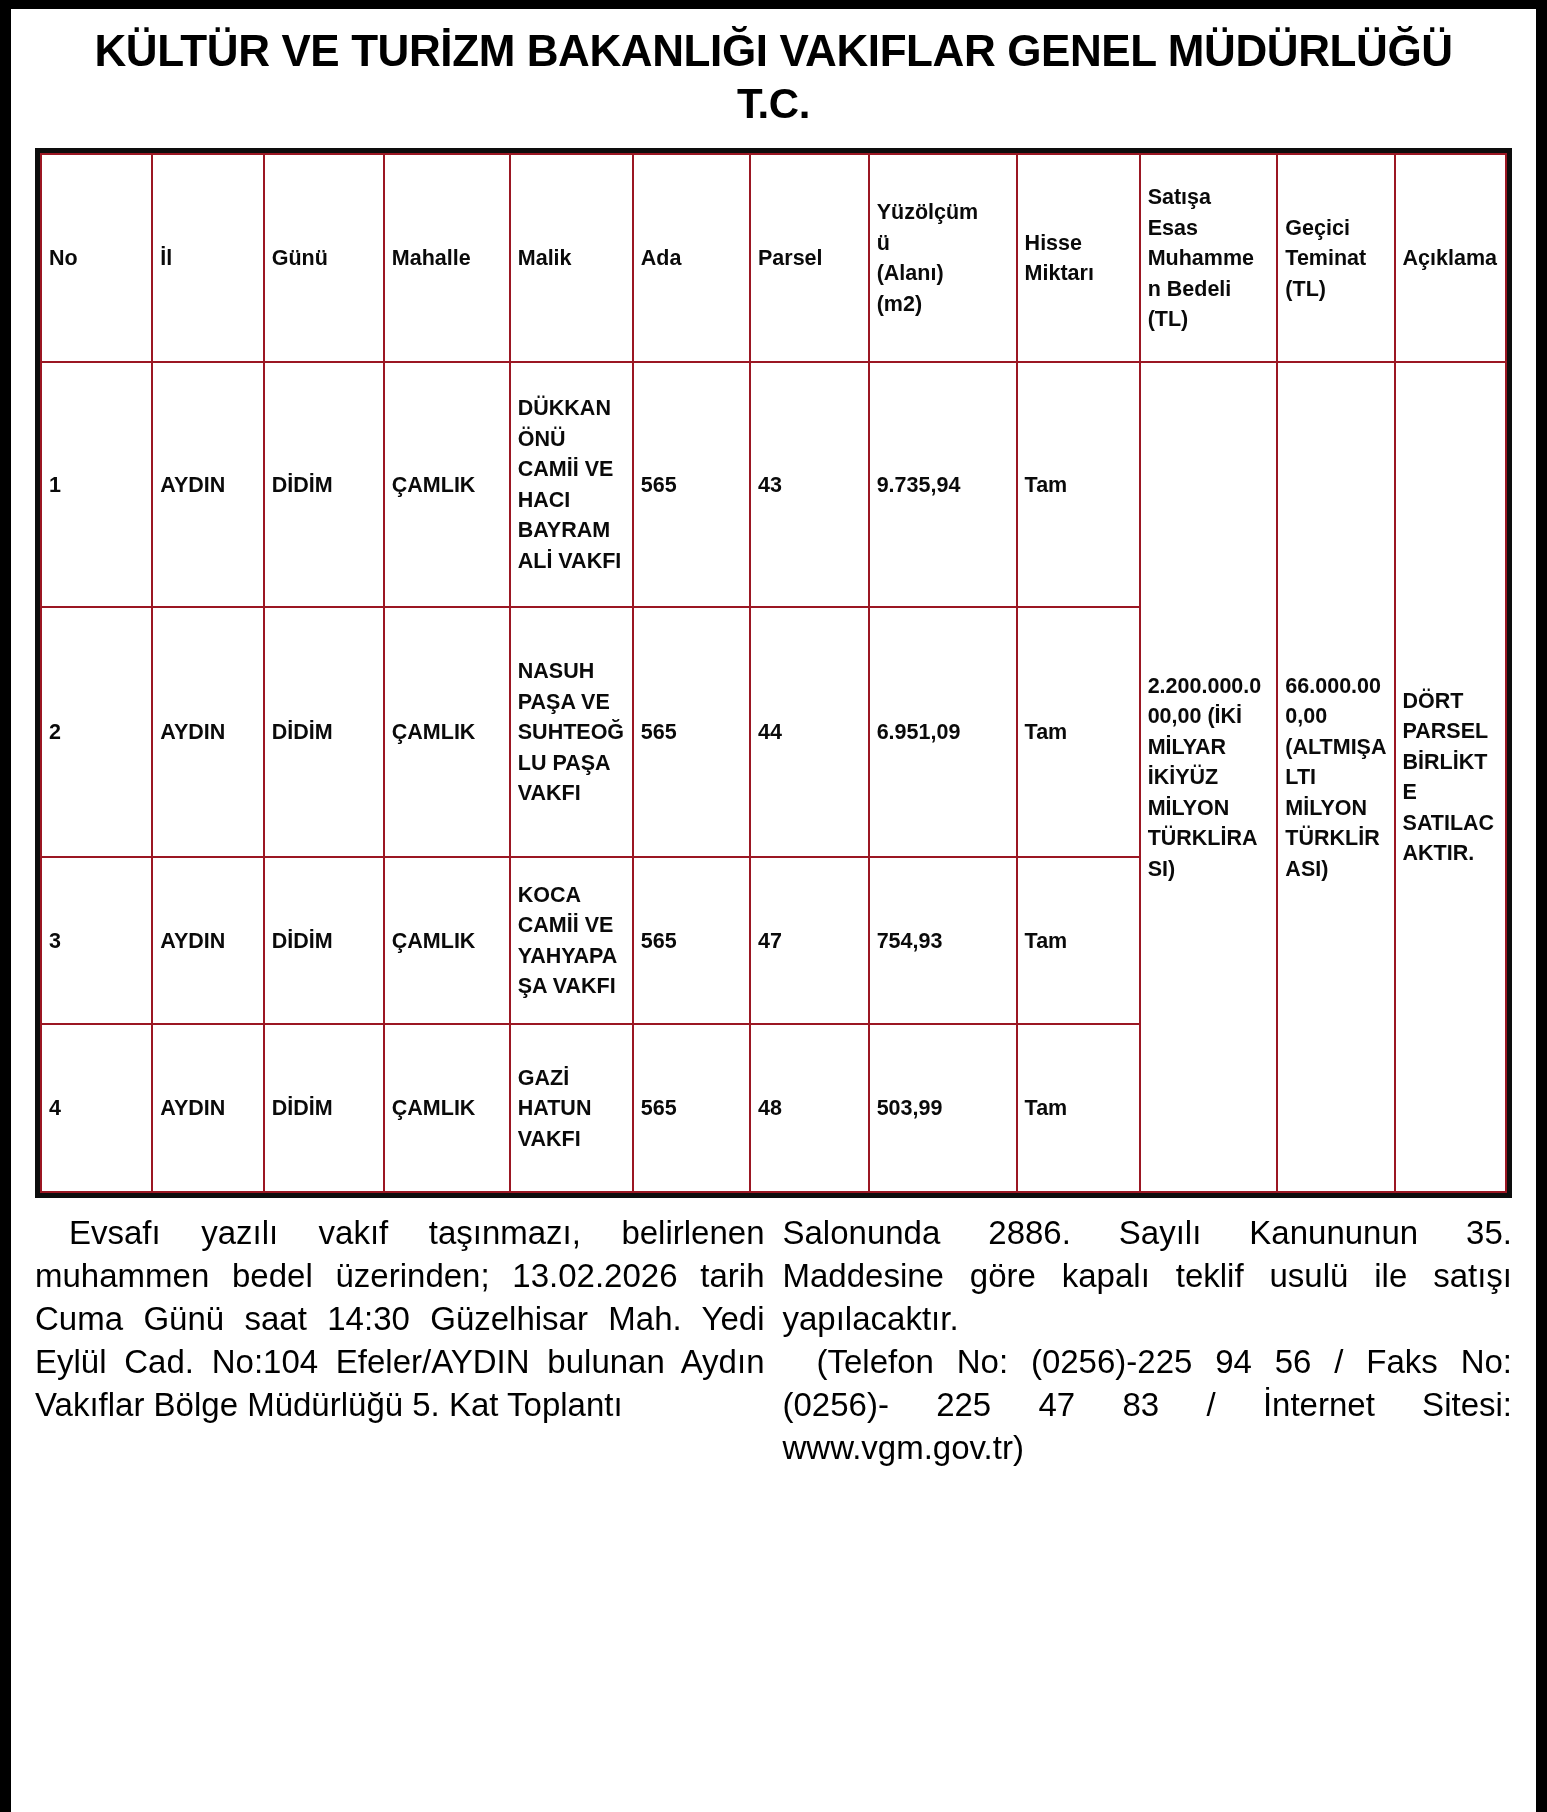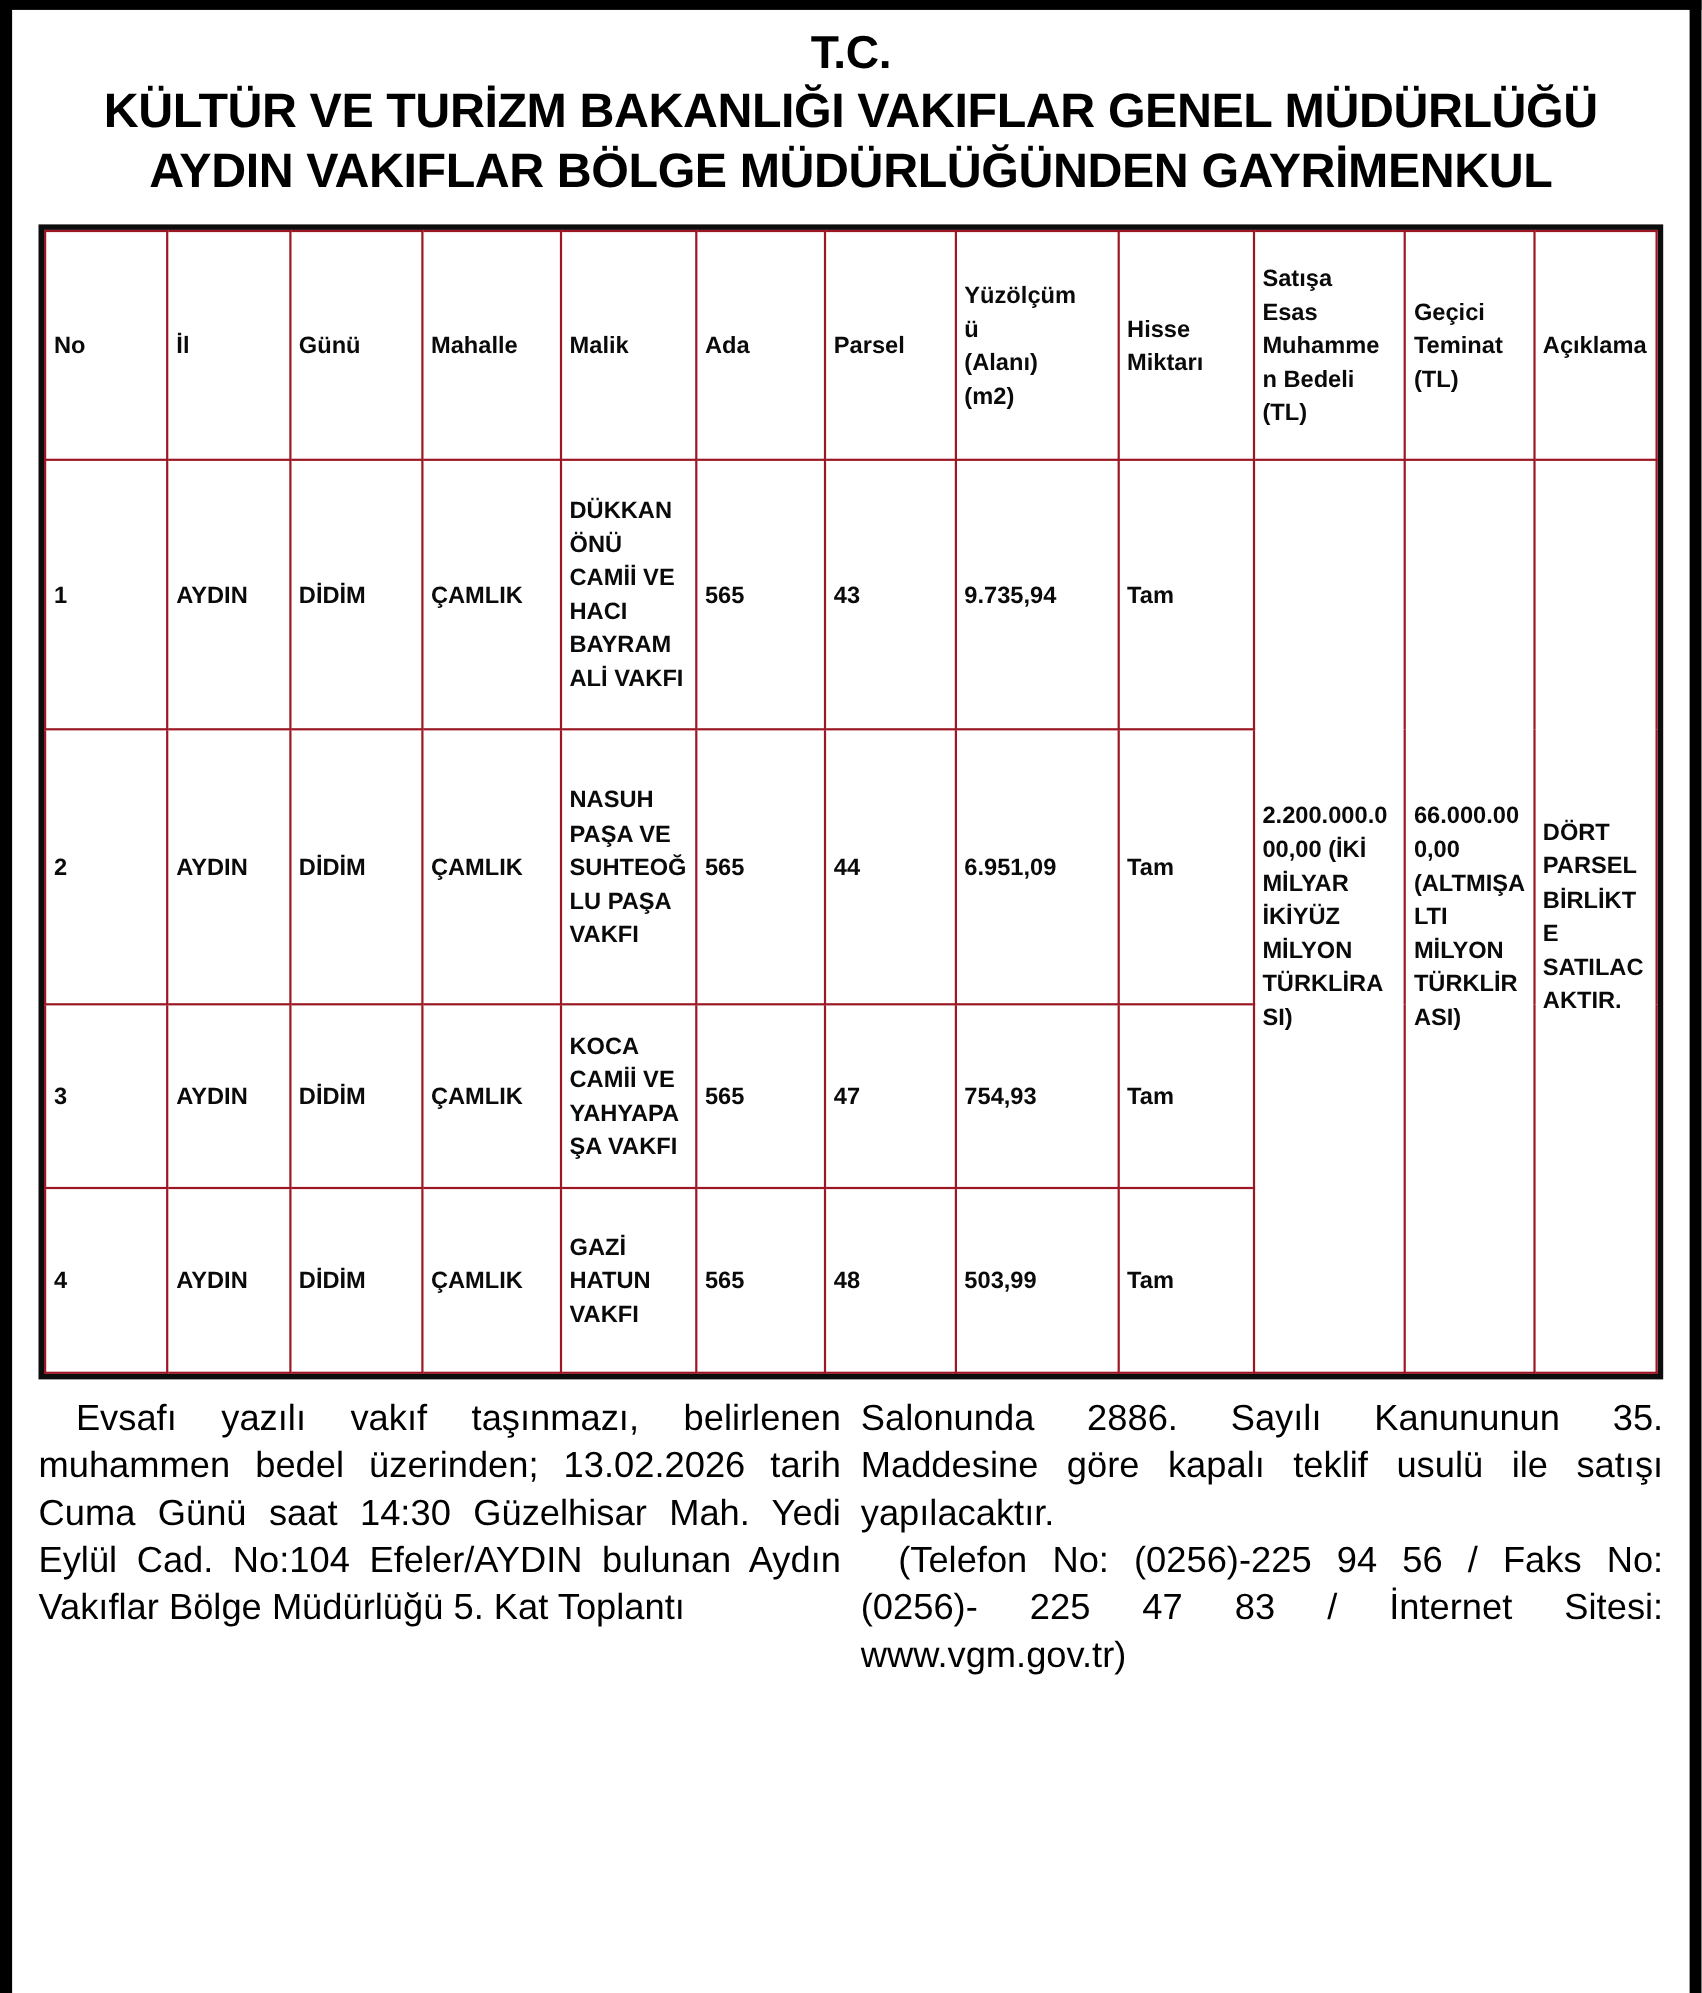--- a/index.html
+++ b/index.html
@@ -116,23 +116,22 @@
   .bottom p.indent {
     text-indent: 34px;
   }
 </style>
 </head>
 <body>
 
 <div class="page">
 
   <div class="header">
+    <div class="line">KÜLTÜR VE TURİZM BAKANLIĞI VAKIFLAR GENEL MÜDÜRLÜĞÜ</div>
     <div class="line tc">T.C.</div>
-    <div class="line">KÜLTÜR VE TURİZM BAKANLIĞI VAKIFLAR GENEL MÜDÜRLÜĞÜ</div>
-    <div class="line">AYDIN VAKIFLAR BÖLGE MÜDÜRLÜĞÜNDEN GAYRİMENKUL</div>
   </div>
 
   <div class="table-wrap">
     <table class="ilan">
       <colgroup>
         <col class="colNo">
           <col class="colIl">
           <col class="colIlce">
           <col class="colMah">
         <col class="colMalik">

